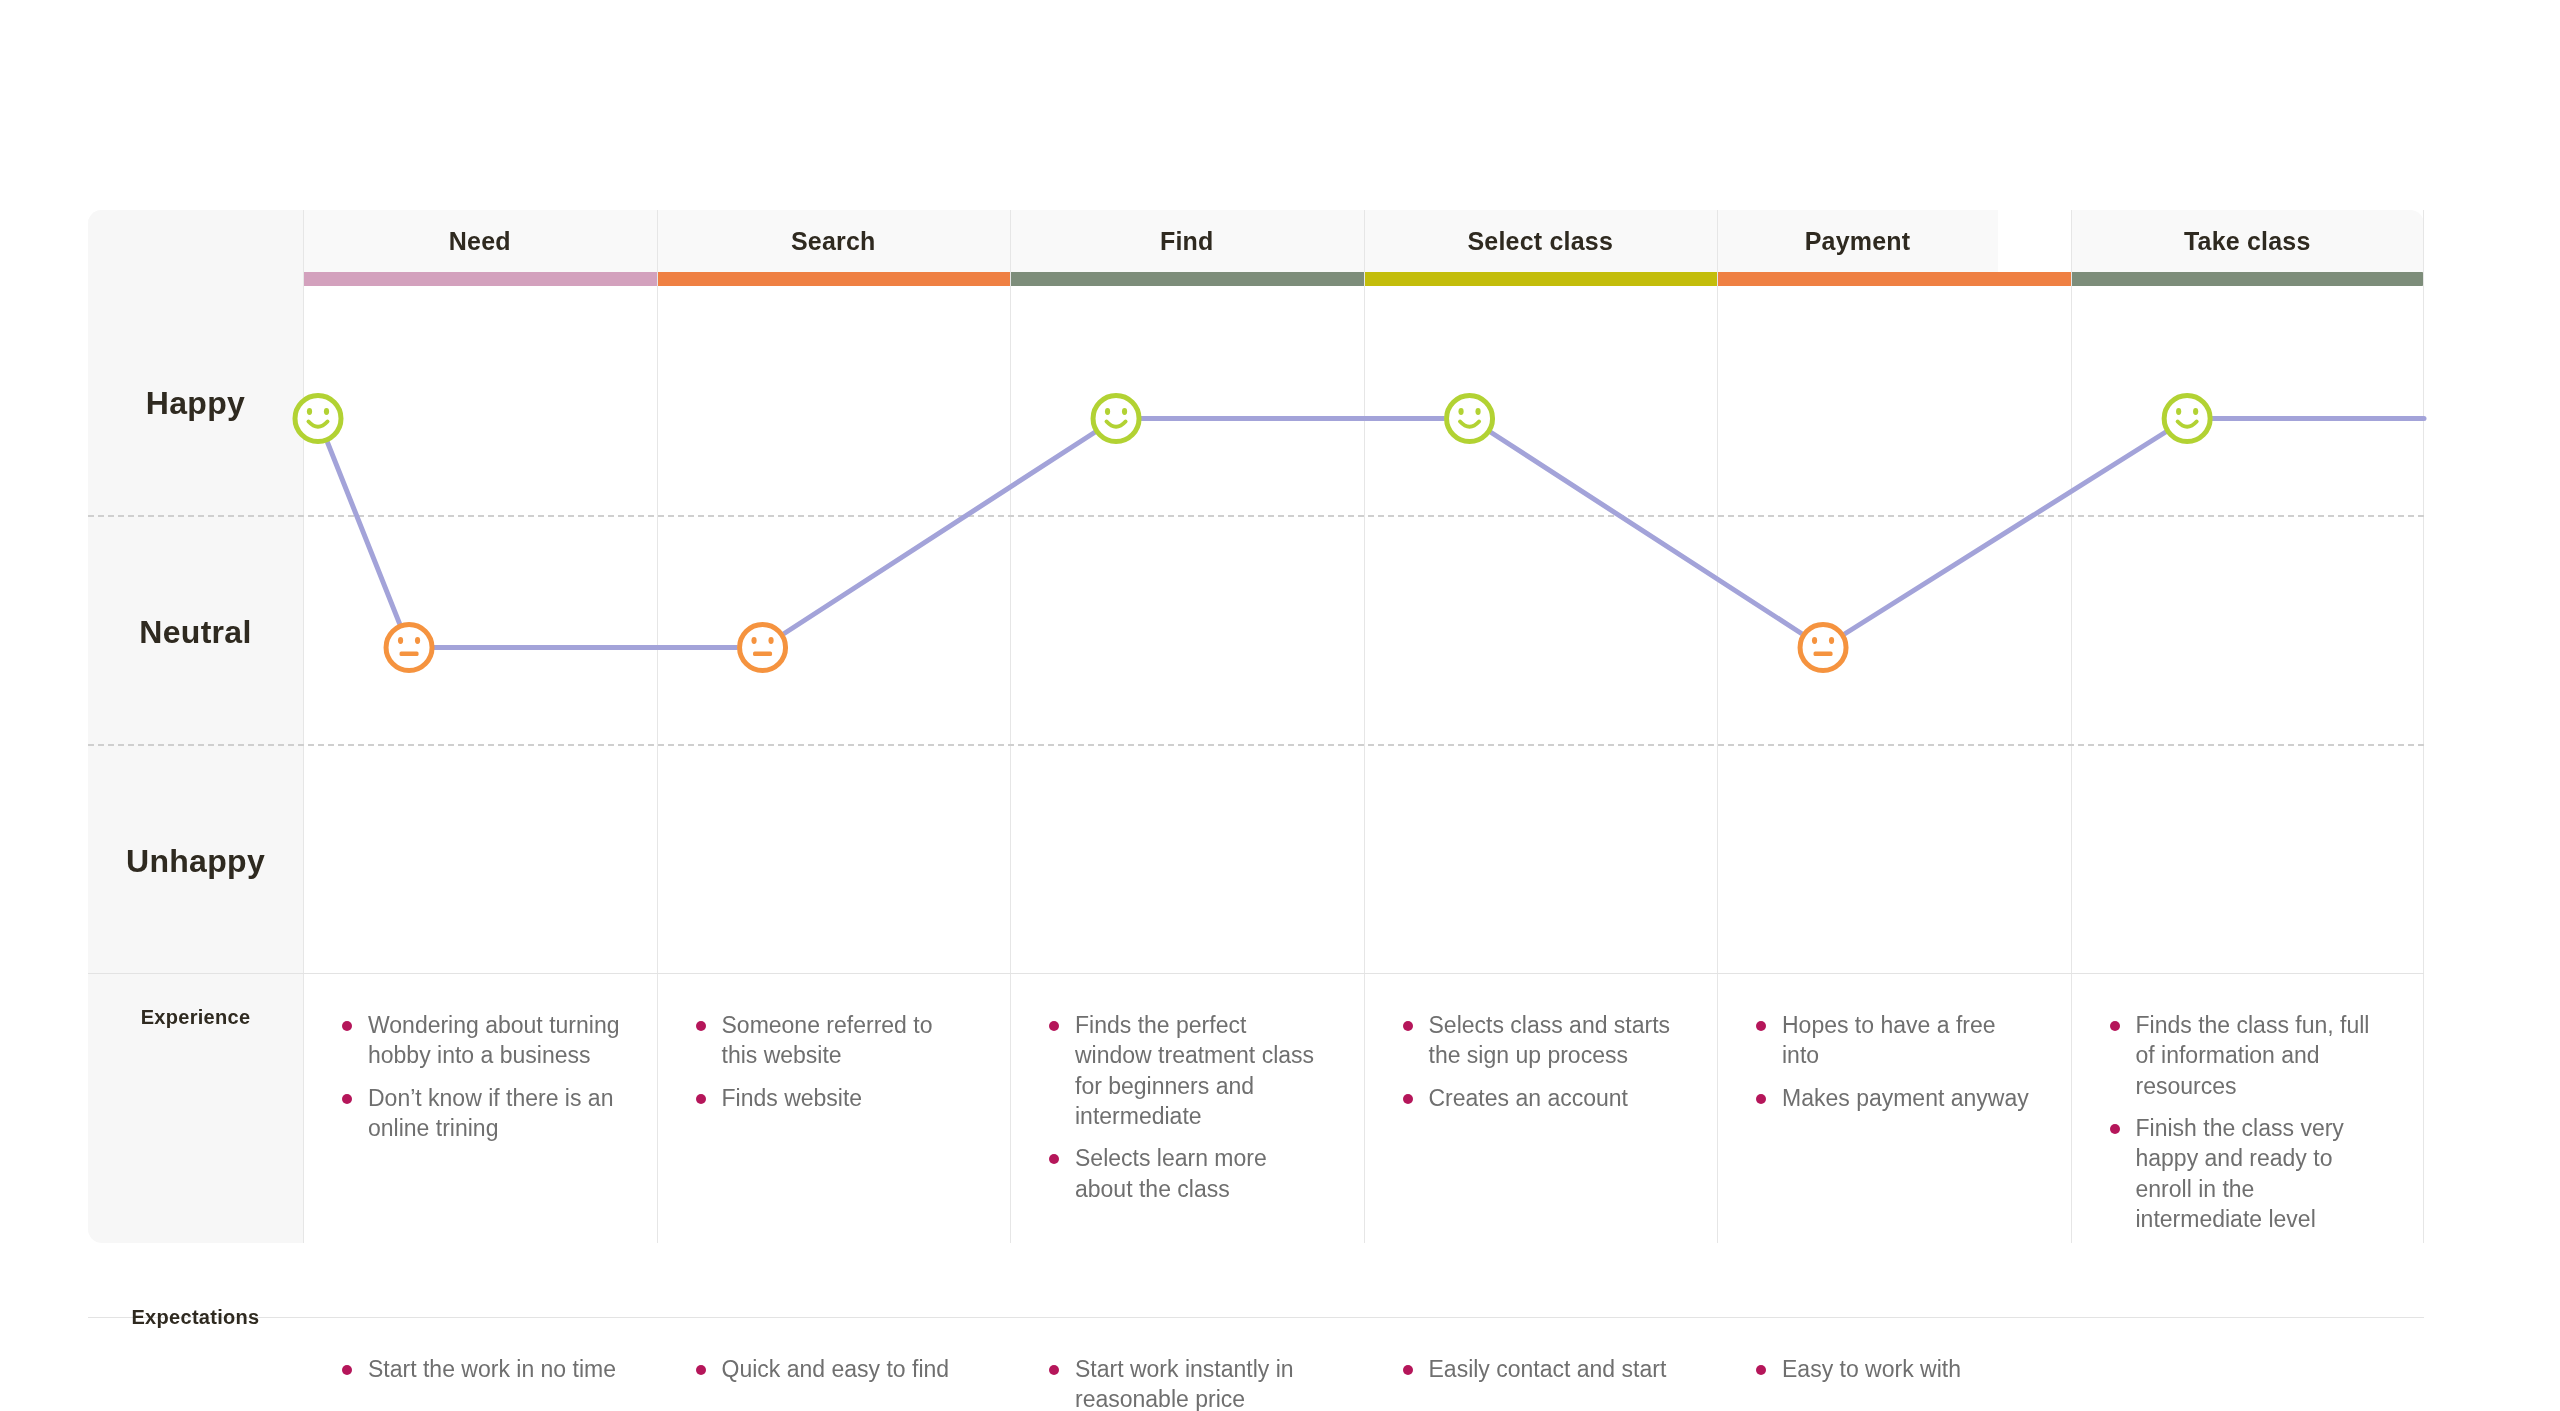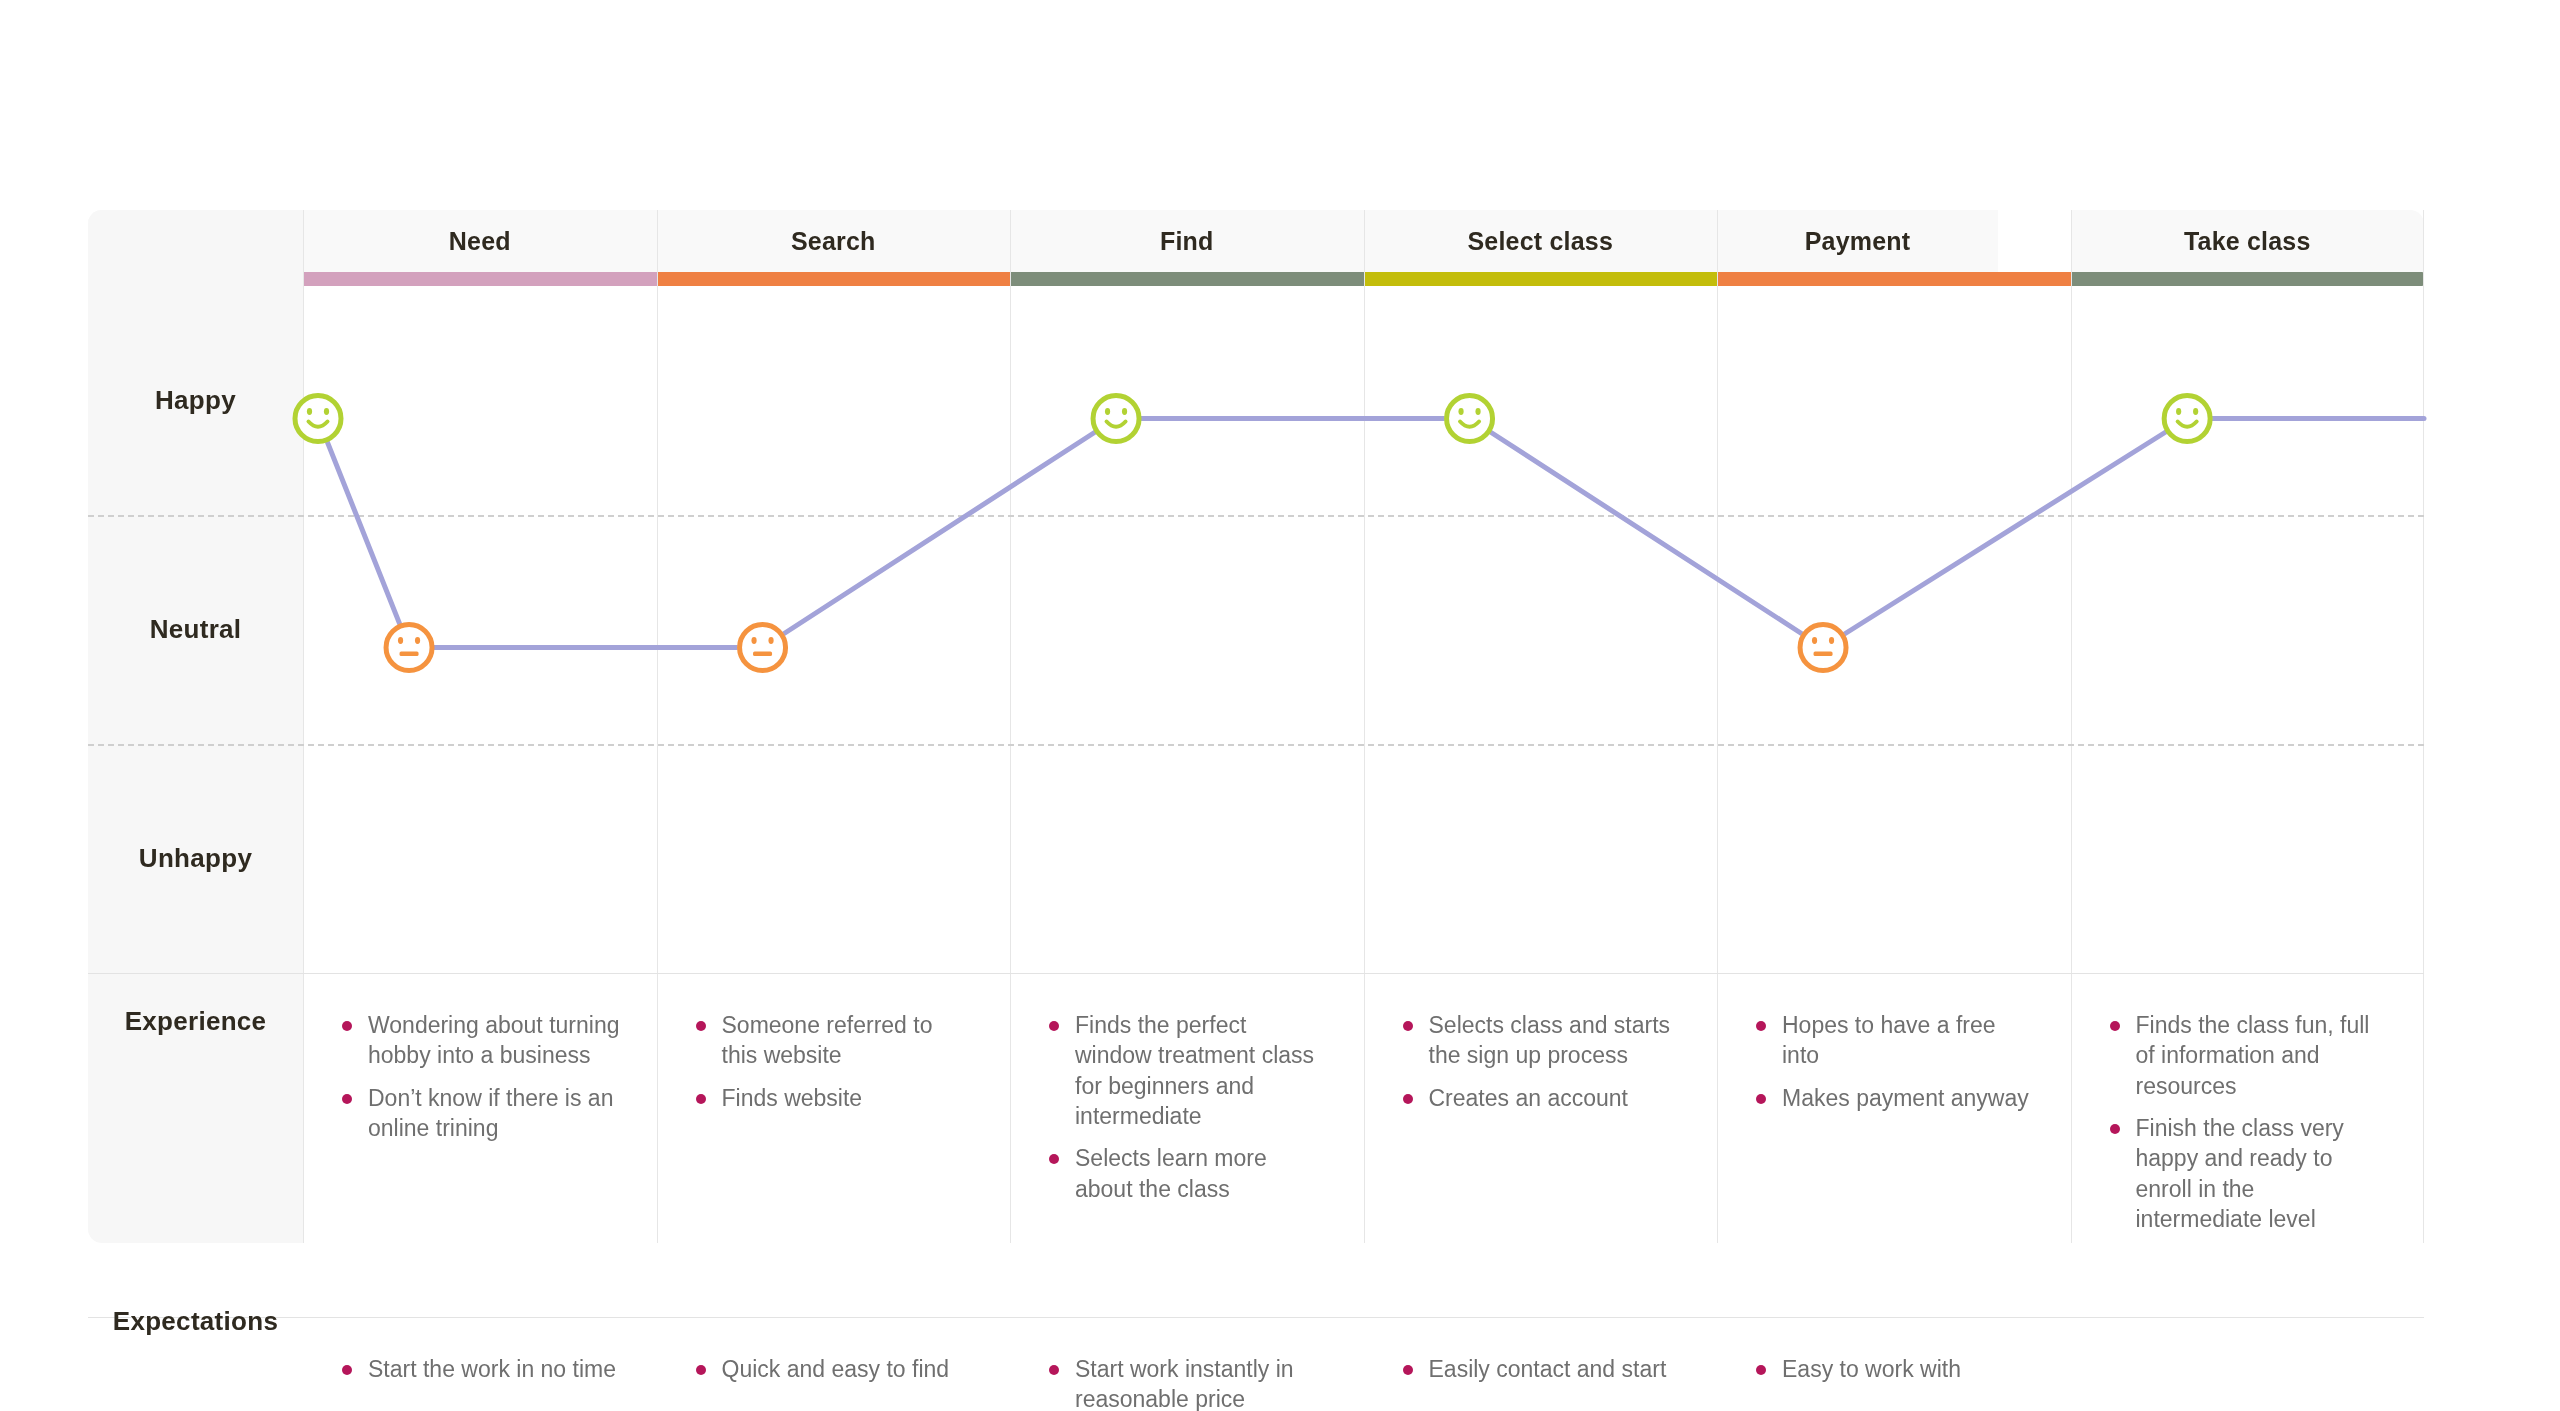--- a/index.html
+++ b/index.html
@@ -52,35 +52,35 @@
   .headbar{
     position:absolute;top:62px;height:14px;
   }
   .gridline{
     position:absolute;left:0;width:2336px;height:0;
     border-top:2px dashed #cfcfcf;
   }
   .moodlabel{
     position:absolute;left:0;width:215px;
     text-align:center;
-    font-size:26px;color:#2f2a20;font-weight:bold;
+    font-size:32px;color:#2f2a20;font-weight:bold;
     letter-spacing:.3px;
   }
 
   #chartsvg{
     position:absolute;left:0;top:76px;
     width:2336px;height:687px;
     overflow:visible;
   }
 
   
   .rowlabel{
     position:absolute;left:0;width:215px;
     text-align:center;
-    font-size:26px;font-weight:bold;color:#2f2a20;
+    font-size:20px;font-weight:bold;color:#2f2a20;
     letter-spacing:.3px;
   }
   .cell{
     position:absolute;
     box-sizing:border-box;
     padding:26px 26px 10px 26px;
   }
   ul.blist{margin:11px;padding:0;list-style:none;}
   ul.blist li{
     position:relative;

